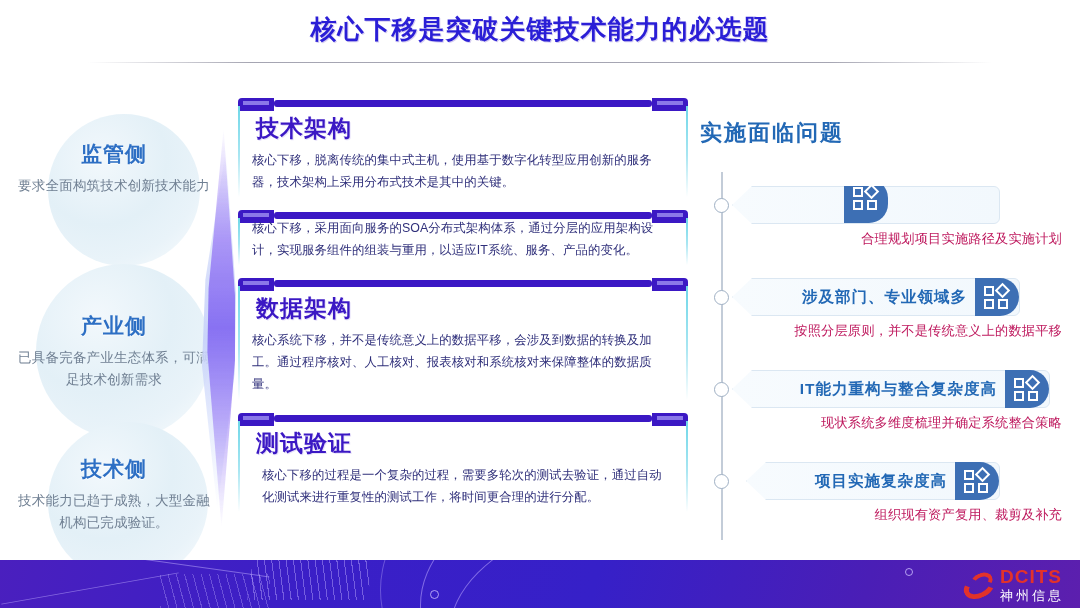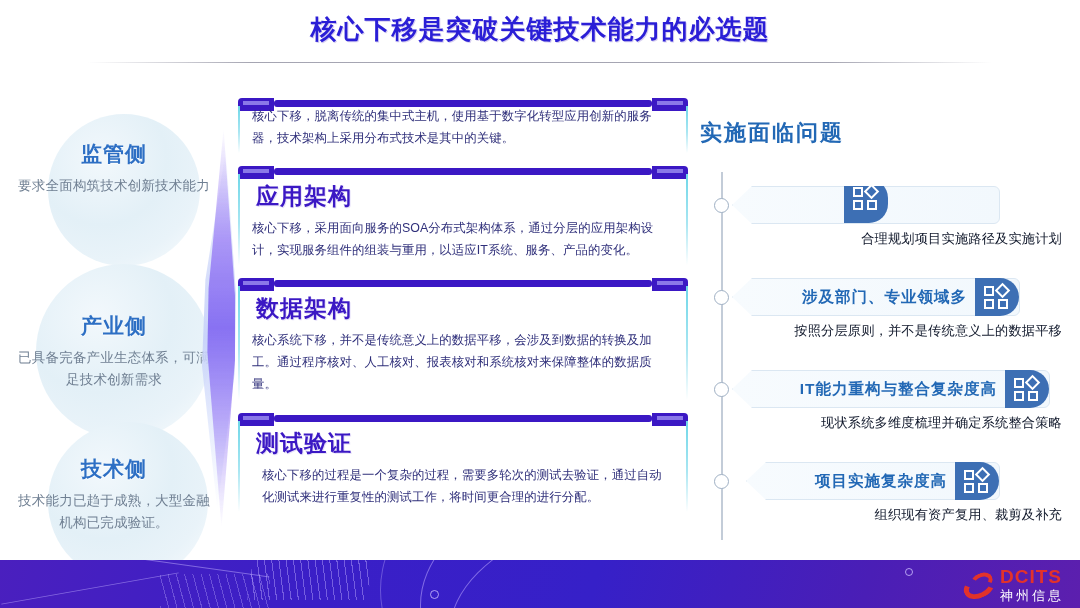--- a/index.html
+++ b/index.html
@@ -129,21 +129,21 @@
     background:#3d6fb4;
     border-top-right-radius:19px; border-bottom-right-radius:19px;
     position:relative;
   }
   .pill-icon span { position:absolute; border:2px solid #fff; box-sizing:border-box; }
   .pill-icon .sq-tl { left:9px;  top:8px;  width:10px; height:10px; }
   .pill-icon .dia   { left:22px; top:7px;  width:11px; height:11px; transform:rotate(45deg); }
   .pill-icon .sq-bl { left:9px;  top:21px; width:10px; height:10px; }
   .pill-icon .sq-br { left:23px; top:21px; width:10px; height:10px; }
   .tl-sub {
-    position:absolute; right:8px; font-size:13.2px; color:#0f172a;
+    position:absolute; right:8px; font-size:13.2px; color:#be185d;
     letter-spacing:.2px; white-space:nowrap;
   }
 
   
   #footer {
     position:absolute; left:0; bottom:0; width:1080px; height:48px;
     background:linear-gradient(105deg,#4a1fbe 0%, #3a1fc7 30%, #3620c8 55%, #4a1eb6 80%, #5c1fae 100%);
     overflow:hidden;
   }
   #footer .arc {
@@ -236,36 +236,36 @@
         <div class="bar">
           <i class="lcap"></i>
             <i class="lnotch"></i>
             <i class="mid"></i>
             <i class="rcap"></i>
             <i class="rnotch"></i>
         </div>
         <div class="edge-l"></div>
         <div class="edge-r"></div>
       </div>
+      <div class="card-title">技术架构</div>
       <div class="card-body">核心下移，脱离传统的集中式主机，使用基于数字化转型应用创新的服务器，技术架构上采用分布式技术是其中的关键。</div>
     </div>
 
     <div class="card">
       <div class="card-frame">
         <div class="bar">
           <i class="lcap"></i>
             <i class="lnotch"></i>
             <i class="mid"></i>
             <i class="rcap"></i>
             <i class="rnotch"></i>
         </div>
         <div class="edge-l"></div>
         <div class="edge-r"></div>
       </div>
-      <div class="card-title">应用架构</div>
       <div class="card-body">核心下移，采用面向服务的SOA分布式架构体系，通过分层的应用架构设计，实现服务组件的组装与重用，以适应IT系统、服务、产品的变化。</div>
     </div>
 
     <div class="card">
       <div class="card-frame">
         <div class="bar">
           <i class="lcap"></i>
             <i class="lnotch"></i>
             <i class="mid"></i>
             <i class="rcap"></i>

